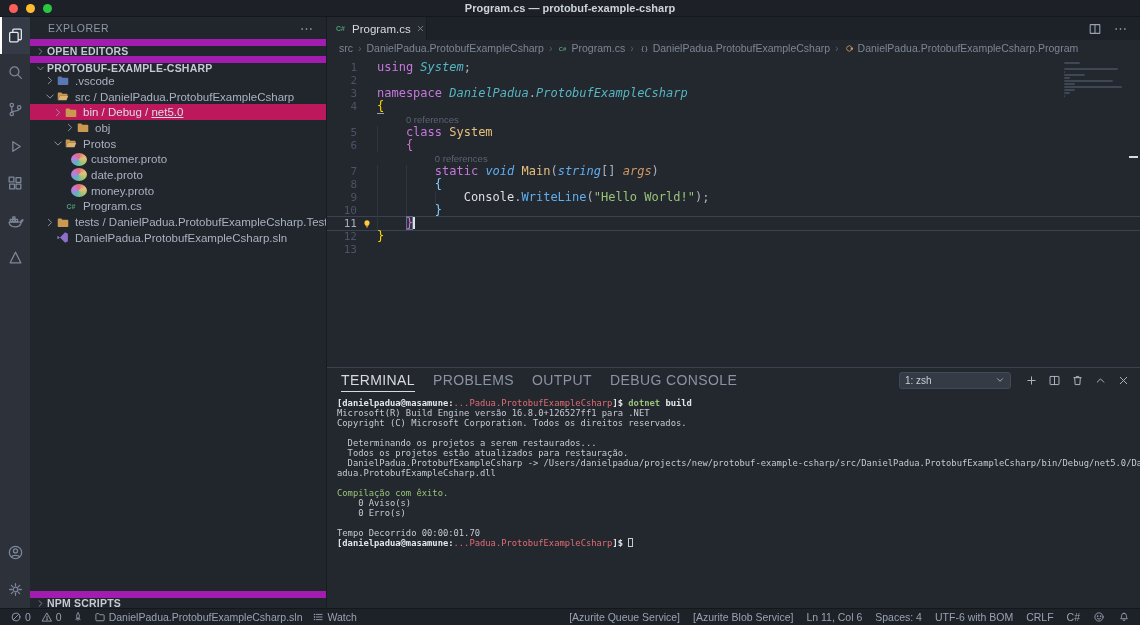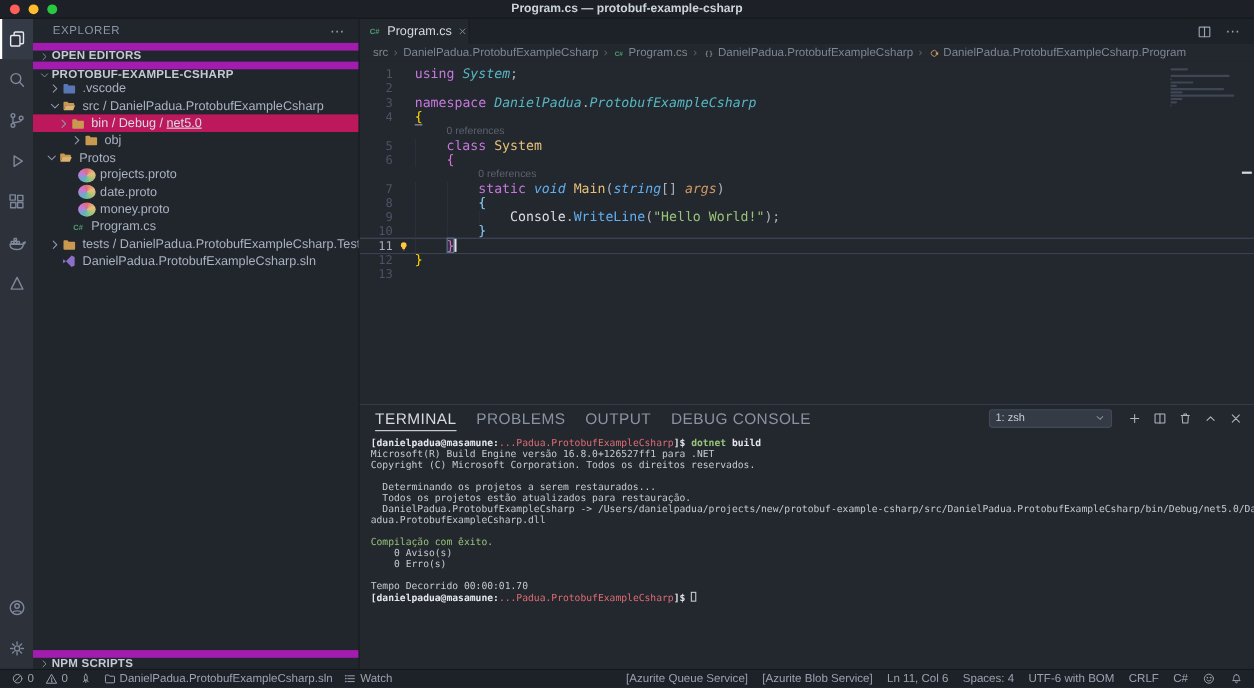--- a/index.html
+++ b/index.html
@@ -300,40 +300,40 @@
               </svg>
             </span>
           </span>
           <span class="icon">
             <svg viewBox="0 0 16 16" fill="none" stroke="currentColor" stroke-width="1.2" stroke-linecap="round" stroke-linejoin="round">
               <path d="M1.5 4a1 1 0 0 1 1-1h3.4l1.4 1.6h6.2a1 1 0 0 1 1 1v6.9a1 1 0 0 1-1 1H2.5a1 1 0 0 1-1-1z" fill="#c99950" stroke="none"></path>
             </svg>
           </span>
           <span class="lbl"><span>obj</span></span>
         </div>
-        <div class="tree-row" style="padding-left: 9px;">
+        <div class="tree-row" style="padding-left: 20px;">
           <span class="chev">
             <span class="icon">
               <svg viewBox="0 0 16 16" fill="none" stroke="currentColor" stroke-width="1.2" stroke-linecap="round" stroke-linejoin="round">
                 <path d="M4 6l4 4 4-4"></path>
               </svg>
             </span>
           </span>
           <span class="icon">
             <svg viewBox="0 0 16 16" fill="none" stroke="currentColor" stroke-width="1.2" stroke-linecap="round" stroke-linejoin="round">
               <path d="M1.5 4a1 1 0 0 1 1-1h3.4l1.4 1.6h5.2a1 1 0 0 1 1 1V7H4L1.5 12.5z" fill="#c99950" stroke="none"></path>
               <path d="M4 7h10.5l-2.2 5.5H1.8z" fill="#dbb270" stroke="none"></path>
             </svg>
           </span>
           <span class="lbl"><span>Protos</span></span>
         </div>
         <div class="tree-row" style="padding-left: 28px;">
           <span class="chev"></span>
           <span class="icon proto-dot"></span>
-          <span class="lbl"><span>projects.proto</span></span>
+          <span class="lbl"><span>customer.proto</span></span>
         </div>
         <div class="tree-row" style="padding-left: 28px;">
           <span class="chev"></span>
           <span class="icon proto-dot"></span>
           <span class="lbl"><span>date.proto</span></span>
         </div>
         <div class="tree-row" style="padding-left: 28px;">
           <span class="chev"></span>
           <span class="icon proto-dot"></span>
           <span class="lbl"><span>money.proto</span></span>

